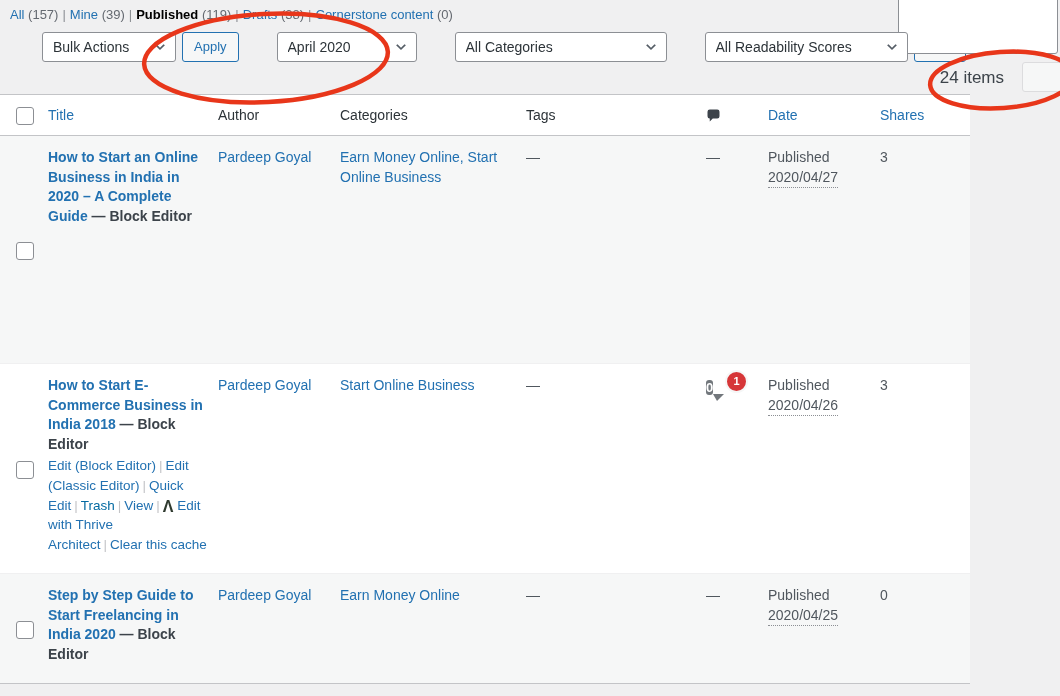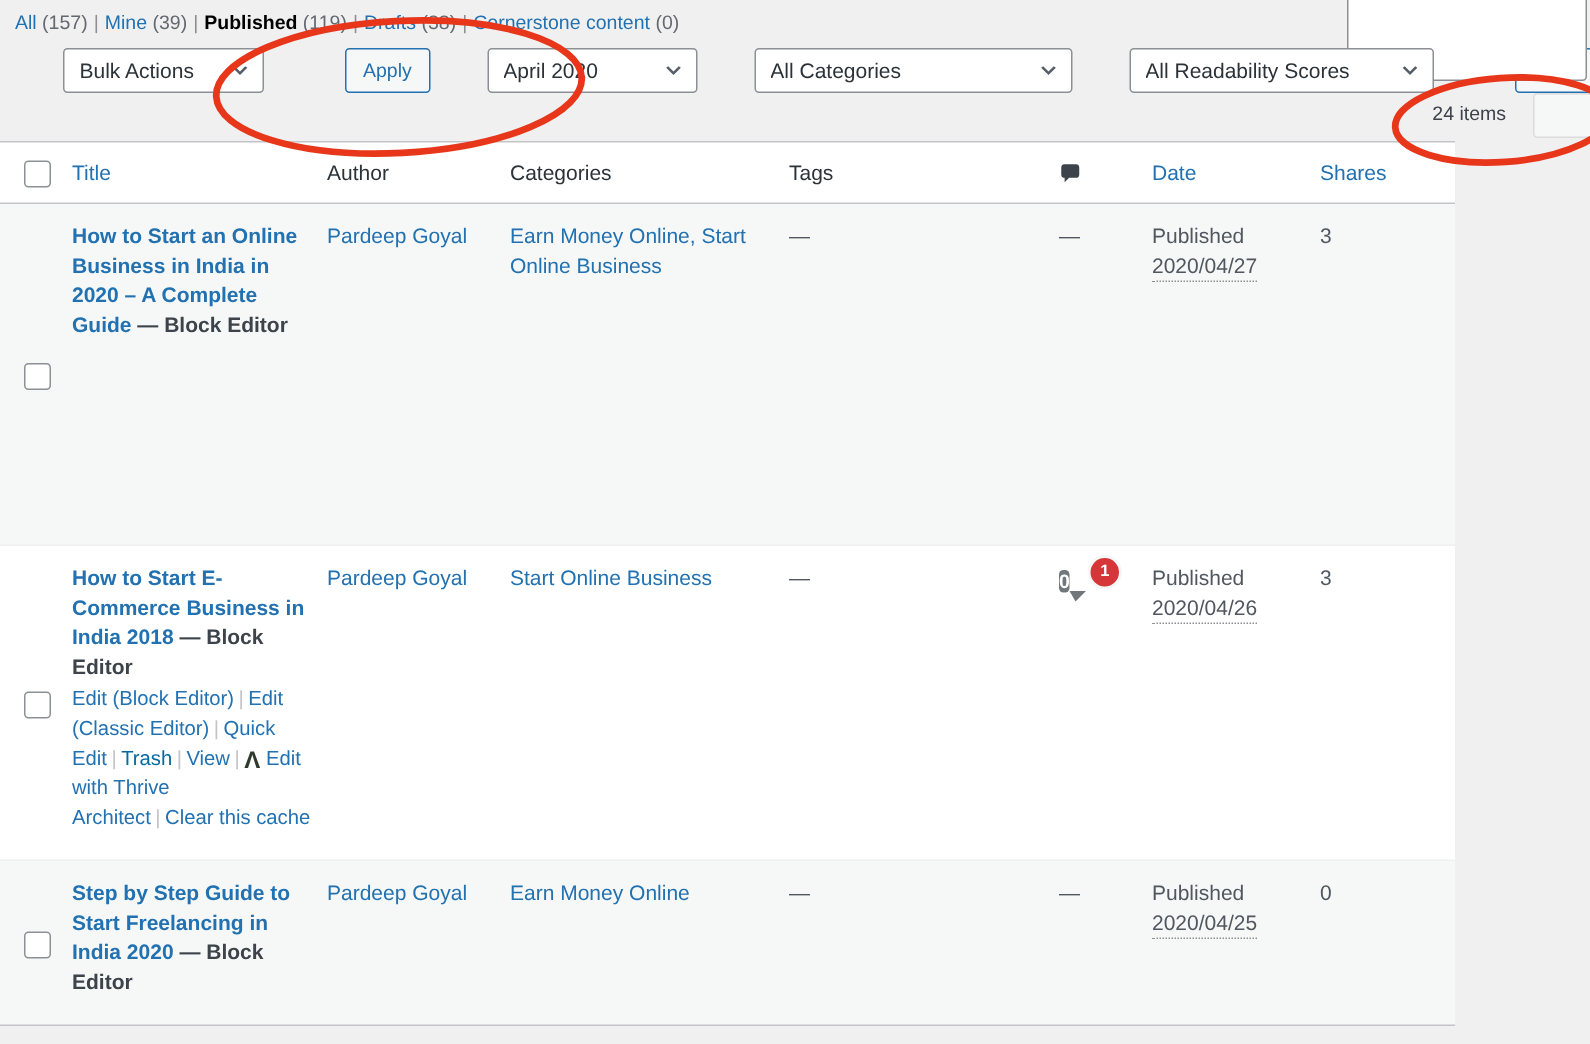--- a/index.html
+++ b/index.html
@@ -88,30 +88,29 @@
     border: 1px solid #2271b1;
     border-radius: 3px;
     color: #2271b1;
     height: 30px;
     padding: 0 11px;
     font-size: 13px;
     line-height: 28px;
     font-family: "Liberation Sans", sans-serif;
     cursor: pointer;
     white-space: nowrap;
-    margin-left: 48px;
   }
   #post-query-submit { background: #f6f7f7; }
 
   .displaying-num {
     position: absolute;
     right: 56px;
     top: 44px;
     color: #3c434a;
-    font-size: 13px;
+    font-size: 17px;
     font-style: normal;
   }
   .pagination-stub {
     position: absolute;
     right: -6px;
     top: 38px;
     width: 44px;
     height: 30px;
     background: #f6f7f7;
     border: 1px solid #dcdcde;

